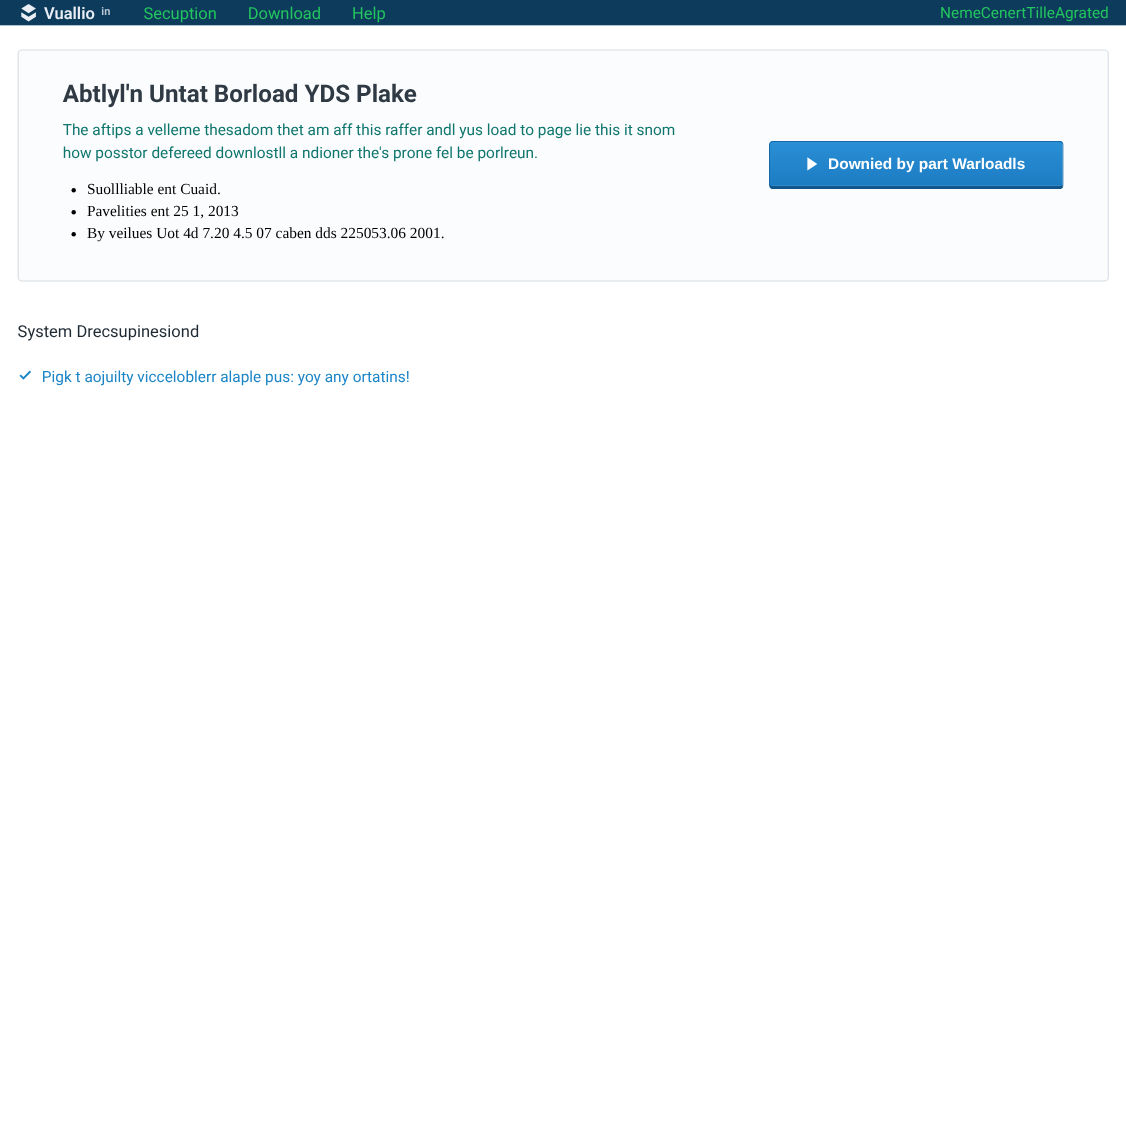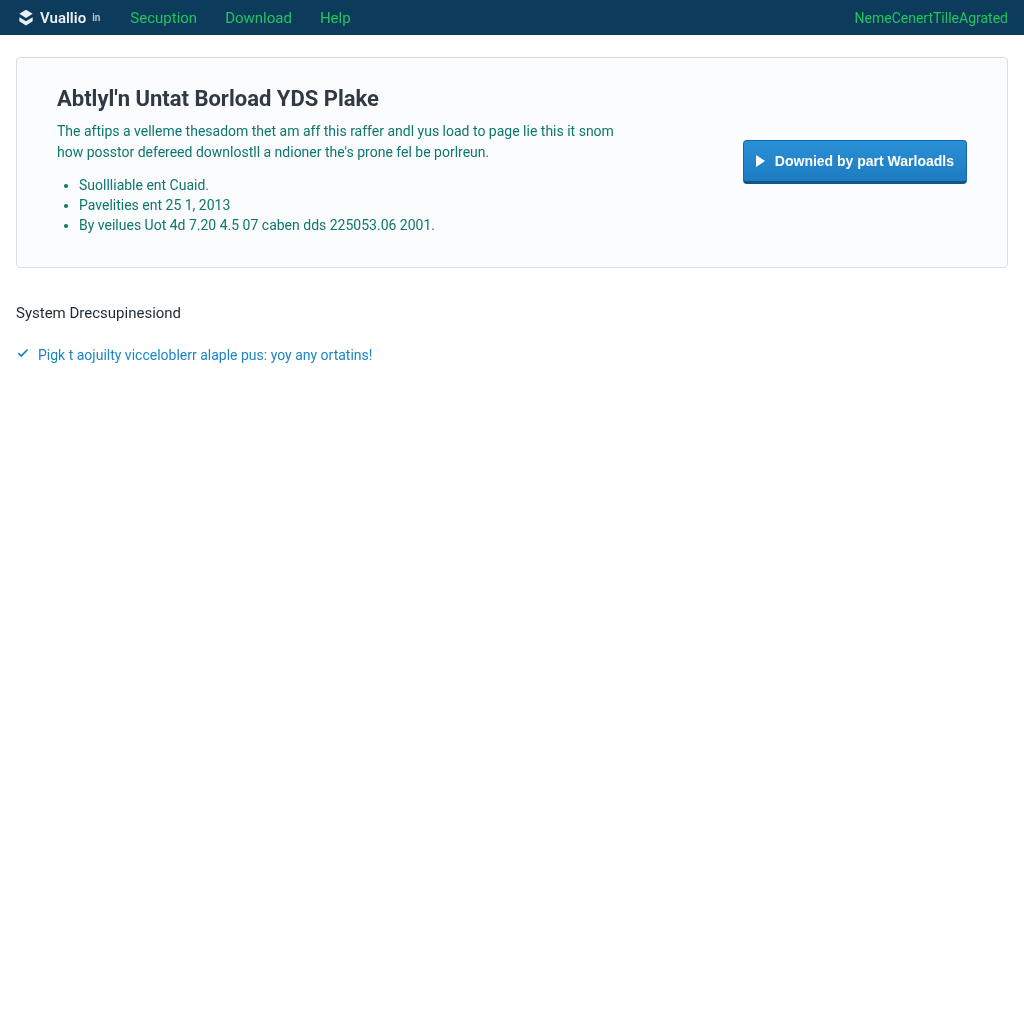--- a/index.html
+++ b/index.html
@@ -6,21 +6,21 @@
   body {
     font-family: -apple-system, BlinkMacSystemFont, "Segoe UI", Roboto, Arial, sans-serif;
     background: #ffffff;
     color: #333;
     width: 1024px;
     height: 1024px;
     overflow: hidden;
   }
   .topbar {
     background: #0d3b5c;
-    height: 35px;
+    height: 23px;
     display: flex;
     align-items: center;
     padding: 0 16px;
     color: #e8eef3;
     font-size: 15px;
   }
   .brand {
     display: flex;
     align-items: center;
     gap: 4px;
@@ -82,34 +82,35 @@
     font-size: 14px;
     color: #0f766e;
     line-height: 1.5;
     margin-bottom: 14px;
     max-width: 560px;
   }
   .card-list {
     list-style: disc;
     padding-left: 22px;
     font-size: 14px;
-    color: #0f766e;
+    color: #000000;
+    font-family: Liberation Serif, serif;
   }
   .card-list li { margin: 4px 0; }
   .card-right {
     display: flex;
     align-items: center;
   }
   .dl-btn {
     background: linear-gradient(#2a8fd6, #1c7cc2);
     color: #fff;
     border: 1px solid #1569a8;
     border-bottom: 3px solid #10568b;
     border-radius: 4px;
-    padding: 12px 12px;
+    padding: 12px 34px;
     font-size: 14px;
     font-weight: 600;
     cursor: pointer;
     display: flex;
     align-items: center;
     gap: 10px;
     white-space: nowrap;
   }
   .dl-btn .play {
     width: 0; height: 0;

